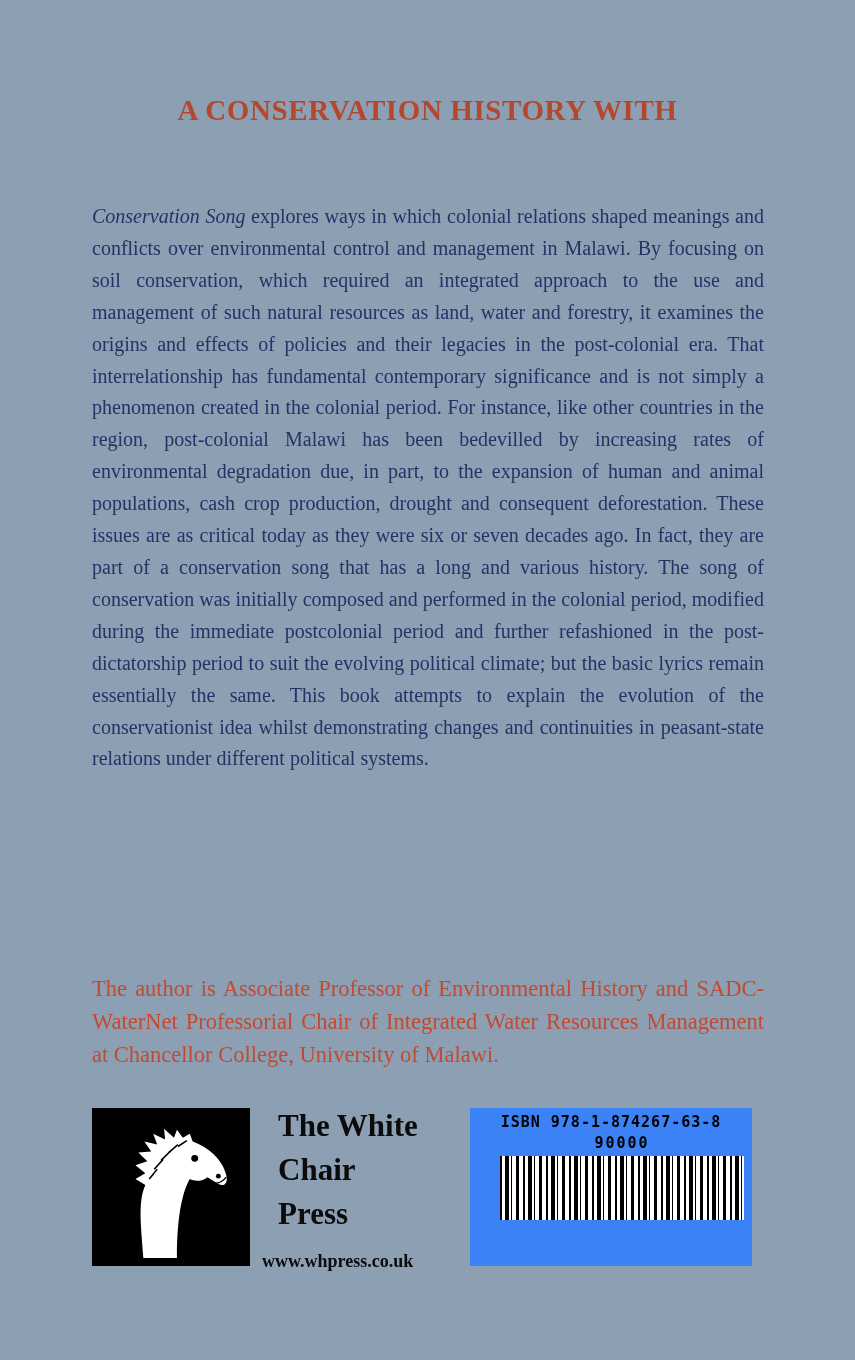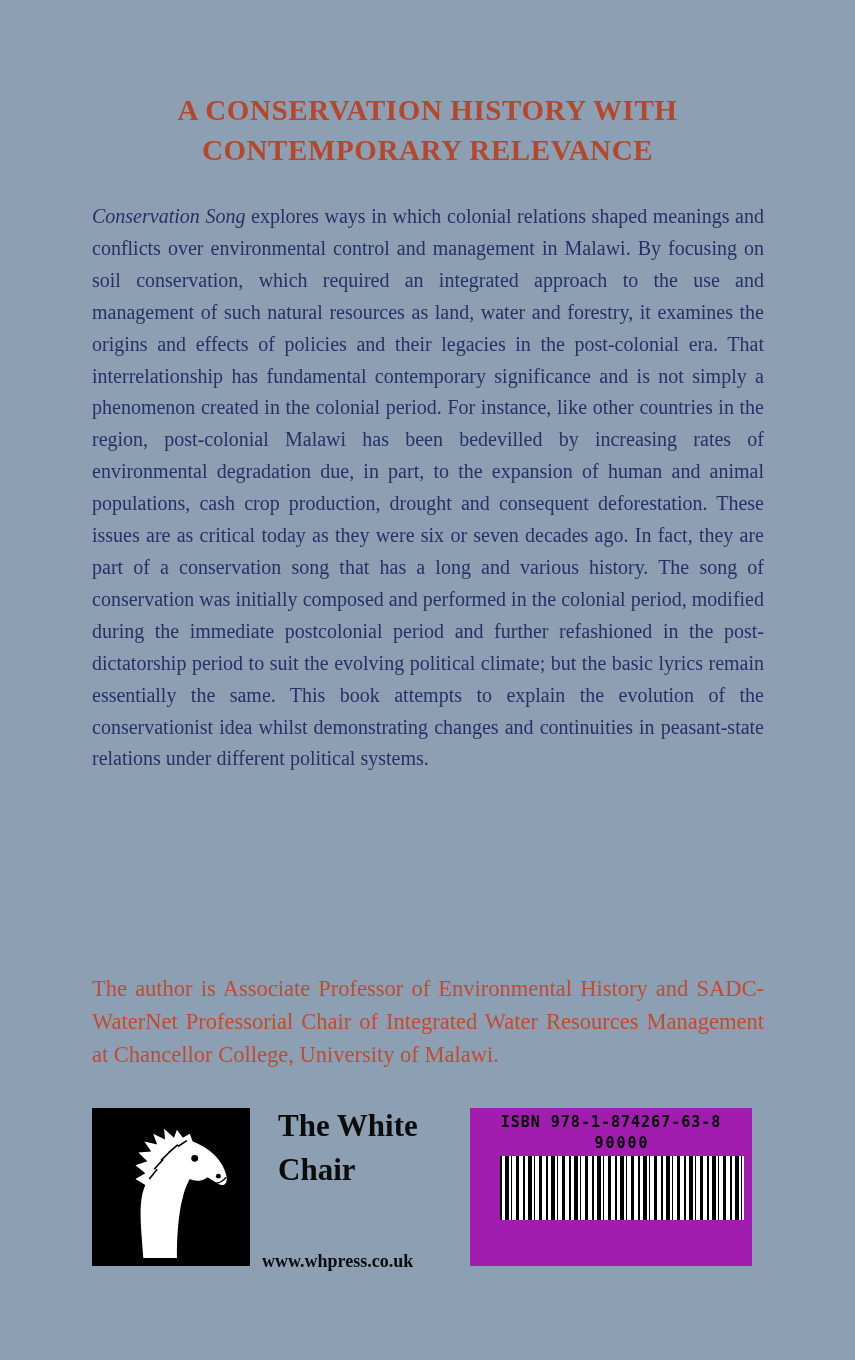--- a/index.html
+++ b/index.html
@@ -44,21 +44,21 @@
     color:#0b0b0b;font-weight:bold;
     font-size:31px;line-height:44px;
   }
   .puburl{
     position:absolute;top:1240px;left:262px;
     color:#0b0b0b;font-weight:bold;font-size:18px;margin-top:11px;
   }
 
   .barcode{
     position:absolute;top:1108px;left:470px;
-    width:282px;height:158px;background:#a21caf;
+    width:282px;height:158px;background:#3b82f6;
     color:#000;font-family:"DejaVu Sans Mono",monospace;
     box-sizing:border-box;
   }
   .isbn{
     text-align:center;font-size:15px;font-weight:bold;
     padding-top:5px;letter-spacing:1px;
   }
   .bc-row{display:flex;padding:3px 8px 0 10px;}
   .bc-main{width:192px;}
   .bars{
@@ -75,21 +75,20 @@
   .addon-num{font-size:15px;font-weight:bold;text-align:center;letter-spacing:2px;}
   .addon-bars{height:64px;margin-top:4px;}
 </style>
 </head>
 <body>
 
 <div class="cover">
 
   <h1 class="heading">
     <span>A CONSERVATION HISTORY WITH</span><br>
-    <span>CONTEMPORARY RELEVANCE</span>
   </h1>
 
   <p class="blurb"><em class="lead">Conservation Song</em><span> explores ways in which colonial relations shaped meanings and conflicts over environmental control and management in Malawi. By focusing on soil conservation, which required an integrated approach to the use and management of such natural resources as land, water and forestry, it examines the origins and effects of policies and their legacies in the post-colonial era. That interrelationship has fundamental contemporary significance and is not simply a phenomenon created in the colonial period. For instance, like other countries in the region, post-colonial Malawi has been bedevilled by increasing rates of environmental degradation due, in part, to the expansion of human and animal populations, cash crop production, drought and consequent deforestation. These issues are as critical today as they were six or seven decades ago. In fact, they are part of a conservation song that has a long and various history. The song of conservation was initially composed and performed in the colonial period, modified during the immediate postcolonial period and further refashioned in the post-dictatorship period to suit the evolving political climate; but the basic lyrics remain essentially the same. This book attempts to explain the evolution of the conservationist idea whilst demonstrating changes and continuities in peasant-state relations under different political systems.</span></p>
 
   <p class="author-note">The author is Associate Professor of Environmental History and SADC-WaterNet Professorial Chair of Integrated Water Resources Management at Chancellor College, University of Malawi.</p>
 
   <div class="logo">
     <svg viewBox="0 0 160 160" xmlns="http://www.w3.org/2000/svg">
       <rect x="0" y="0" width="160" height="160" fill="#000000"></rect>
       <path fill="#ffffff" d="
@@ -112,20 +111,21 @@
         <line x1="78" y1="45" x2="87" y2="37"></line>
         <line x1="87" y1="39" x2="96" y2="33"></line>
       </g>
       <path d="M136 70 C132 75 127 77 122 76" stroke="#000" stroke-width="1.5" fill="none"></path>
     </svg>
   </div>
 
   <div class="pubname">
     <div>The White</div>
     <div>Chair</div>
+    <div>Press</div>
   </div>
 
   <div class="puburl">www.whpress.co.uk</div>
 
   <div class="barcode">
     <div class="isbn">ISBN 978-1-874267-63-8</div>
     <div class="bc-row">
       <div class="bc-addon">
         <div class="addon-num">90000</div>
         <div class="bars addon-bars"></div>

